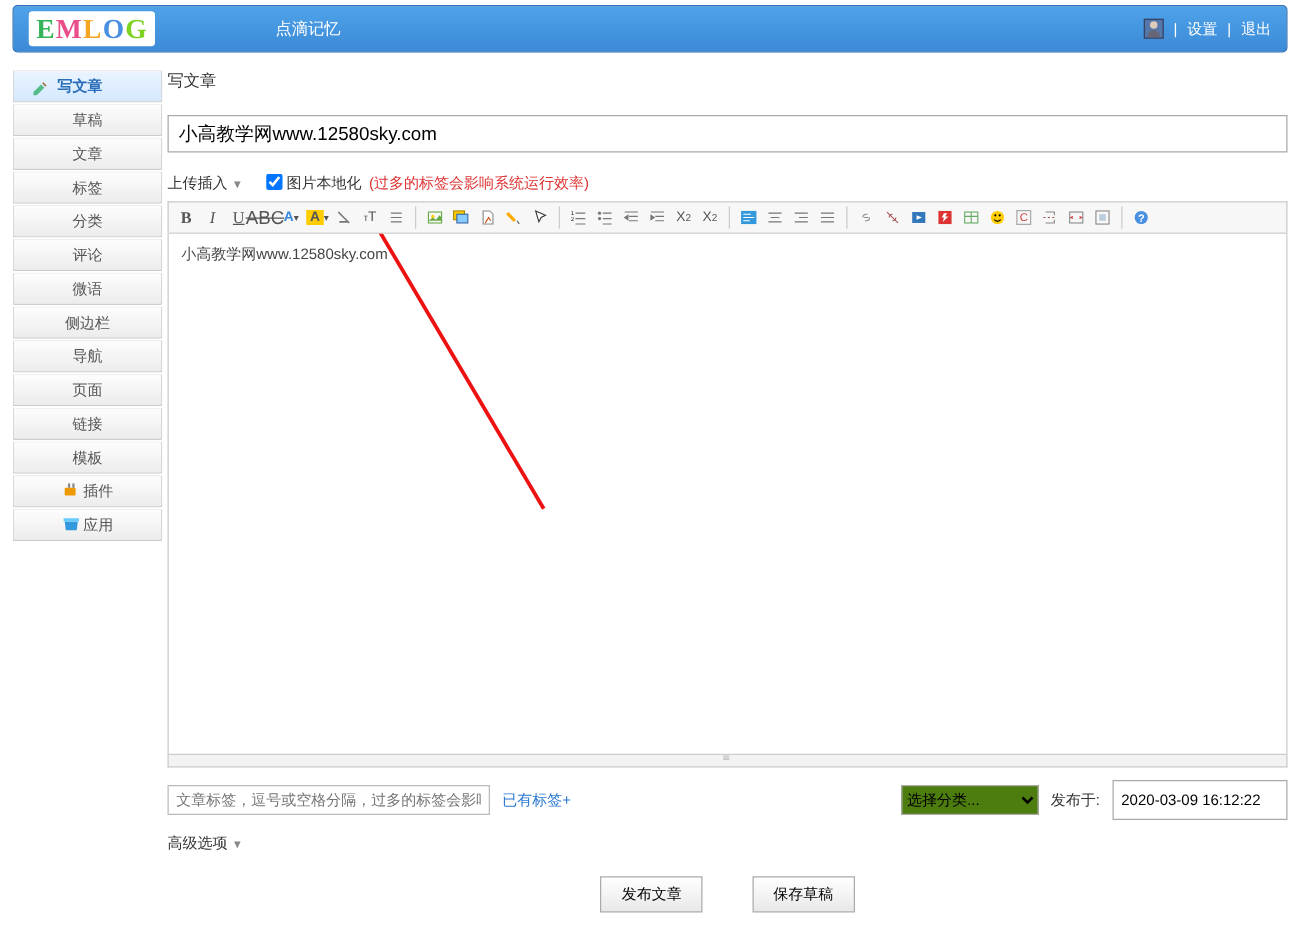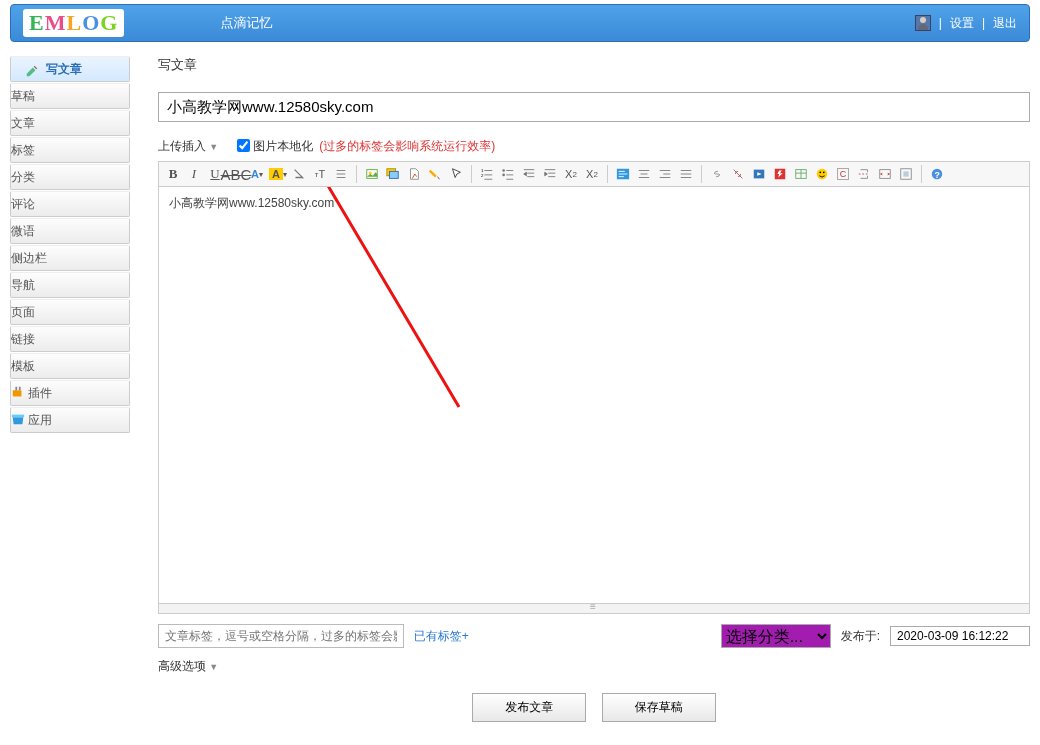--- a/index.html
+++ b/index.html
@@ -6,23 +6,23 @@
 body{font-family:Arial,"Microsoft YaHei",sans-serif;font-size:12px;background:#fff;color:#333}
 .topbar{height:38px;background:linear-gradient(#4fa2e8,#3b8ad8);border:1px solid #2b6fb5;border-radius:4px;margin:4px 10px 0;display:flex;align-items:center;padding:0 12px;color:#fff}
 .logo{font-size:22px;font-weight:bold;font-family:"Comic Sans MS",cursive;letter-spacing:1px;background:#fff;border-radius:3px;padding:1px 6px;display:flex}
 .logo span:nth-child(1){color:#35b558}.logo span:nth-child(2){color:#e94e8a}.logo span:nth-child(3){color:#f5a623}.logo span:nth-child(4){color:#4a90e2}.logo span:nth-child(5){color:#7ed321}
 .slogan{margin-left:96px;font-size:13px}
 .top-right{margin-left:auto;display:flex;align-items:center;gap:8px;font-size:12px}
 .top-right a{color:#fff;text-decoration:none}
 .avatar{width:16px;height:16px;background:#5577aa;border:1px solid #334466;display:inline-block;position:relative}
 .avatar::before{content:"";position:absolute;top:1px;left:4px;width:6px;height:6px;background:#dcb;border-radius:50%}
 .avatar::after{content:"";position:absolute;bottom:0;left:2px;width:10px;height:6px;background:#667;border-radius:5px 5px 0 0}
-.layout{display:flex;padding:14px 10px;gap:28px}
+.layout{display:flex;padding:14px 10px;gap:4px}
 .sidebar{width:120px;flex:none}
-.side-item{background:linear-gradient(#fdfdfd,#ececec);border:1px solid #ccc;border-top-color:#eee;height:26px;line-height:25px;text-align:left;margin-bottom:1px;font-size:12px;color:#555;cursor:pointer;border-radius:2px}
+.side-item{background:linear-gradient(#fdfdfd,#ececec);border:1px solid #ccc;border-top-color:#eee;height:26px;line-height:25px;text-align:center;margin-bottom:1px;font-size:12px;color:#555;cursor:pointer;border-radius:2px}
 .side-item.active{background:linear-gradient(#eaf4ff,#d4e9ff);color:#2a6db8;font-weight:bold;text-align:left;padding-left:14px;display:flex;align-items:center;gap:4px}
 .side-item .sicon{width:14px;height:14px;display:inline-block;margin-right:3px;vertical-align:-2px}
 .main{flex:1;min-width:0}
 .page-title{font-size:13px;margin-bottom:18px;color:#333}
 .title-input{width:100%;height:30px;padding:0 8px;font-size:15px;border:1px solid #aaa}
 .row-opt{margin:16px 0 6px;display:flex;align-items:center;gap:6px;color:#333}
 .row-opt .link{color:#333;cursor:pointer}
 .row-opt .tri{font-size:9px;color:#888}
 .row-opt .red{color:#d33}
 .toolbar{border:1px solid #ccc;border-bottom:none;background:#f7f7f7;padding:2px 4px;display:flex;align-items:center;flex-wrap:wrap;gap:1px}
@@ -31,26 +31,26 @@
 .tb-btn.b{font-weight:bold;font-family:serif;font-size:13px}
 .tb-btn.i{font-style:italic;font-family:serif;font-size:13px}
 .tb-btn.u{text-decoration:underline;font-family:serif;font-size:13px}
 .tb-btn.s{text-decoration:line-through;font-size:15px}
 .tb-btn svg{width:14px;height:14px}
 .editor{border:1px solid #ccc;height:418px;padding:8px 10px;font-size:12px;color:#444;background:#fff;overflow:auto;position:relative}
 .resize-bar{border:1px solid #ccc;border-top:none;height:10px;background:#f3f3f3;text-align:center;line-height:6px;color:#aaa;font-size:10px;letter-spacing:2px}
 .below{display:flex;align-items:center;gap:10px;margin-top:10px}
 .tags-input{flex:1;height:24px;border:1px solid #bbb;padding:0 6px;font-size:12px;color:#999}
 .link-blue{color:#2a7ad1;font-size:12px;cursor:pointer}
-.select-cat{height:24px;border:1px solid #aaa;font-size:16px;min-width:110px;background:#a21caf}
+.select-cat{height:24px;border:1px solid #aaa;font-size:12px;min-width:110px;background:#4d7c0f}
 .pub-label{font-size:12px}
-.date-input{height:20px;border:1px solid #aaa;padding:4px 6px;font-size:12px;width:140px}
+.date-input{height:32px;border:1px solid #aaa;padding:4px 6px;font-size:12px;width:140px}
 .adv{margin-top:10px;font-size:12px;color:#333;cursor:pointer}
 .actions{text-align:center;margin-top:18px}
-.btn{display:inline-block;padding:5px 32px;border:1px solid #aaa;background:linear-gradient(#fff,#e8e8e8);font-size:12px;cursor:pointer;margin:0 6px}
+.btn{display:inline-block;padding:5px 16px;border:1px solid #aaa;background:linear-gradient(#fff,#e8e8e8);font-size:12px;cursor:pointer;margin:0 18px}
 .arrow{position:absolute;z-index:5;pointer-events:none}
 input[type=checkbox]{vertical-align:-2px}
 </style>
 </head>
 <body>
 
 <div class="topbar">
   <div class="logo">
       <span>E</span>
       <span>M</span>

